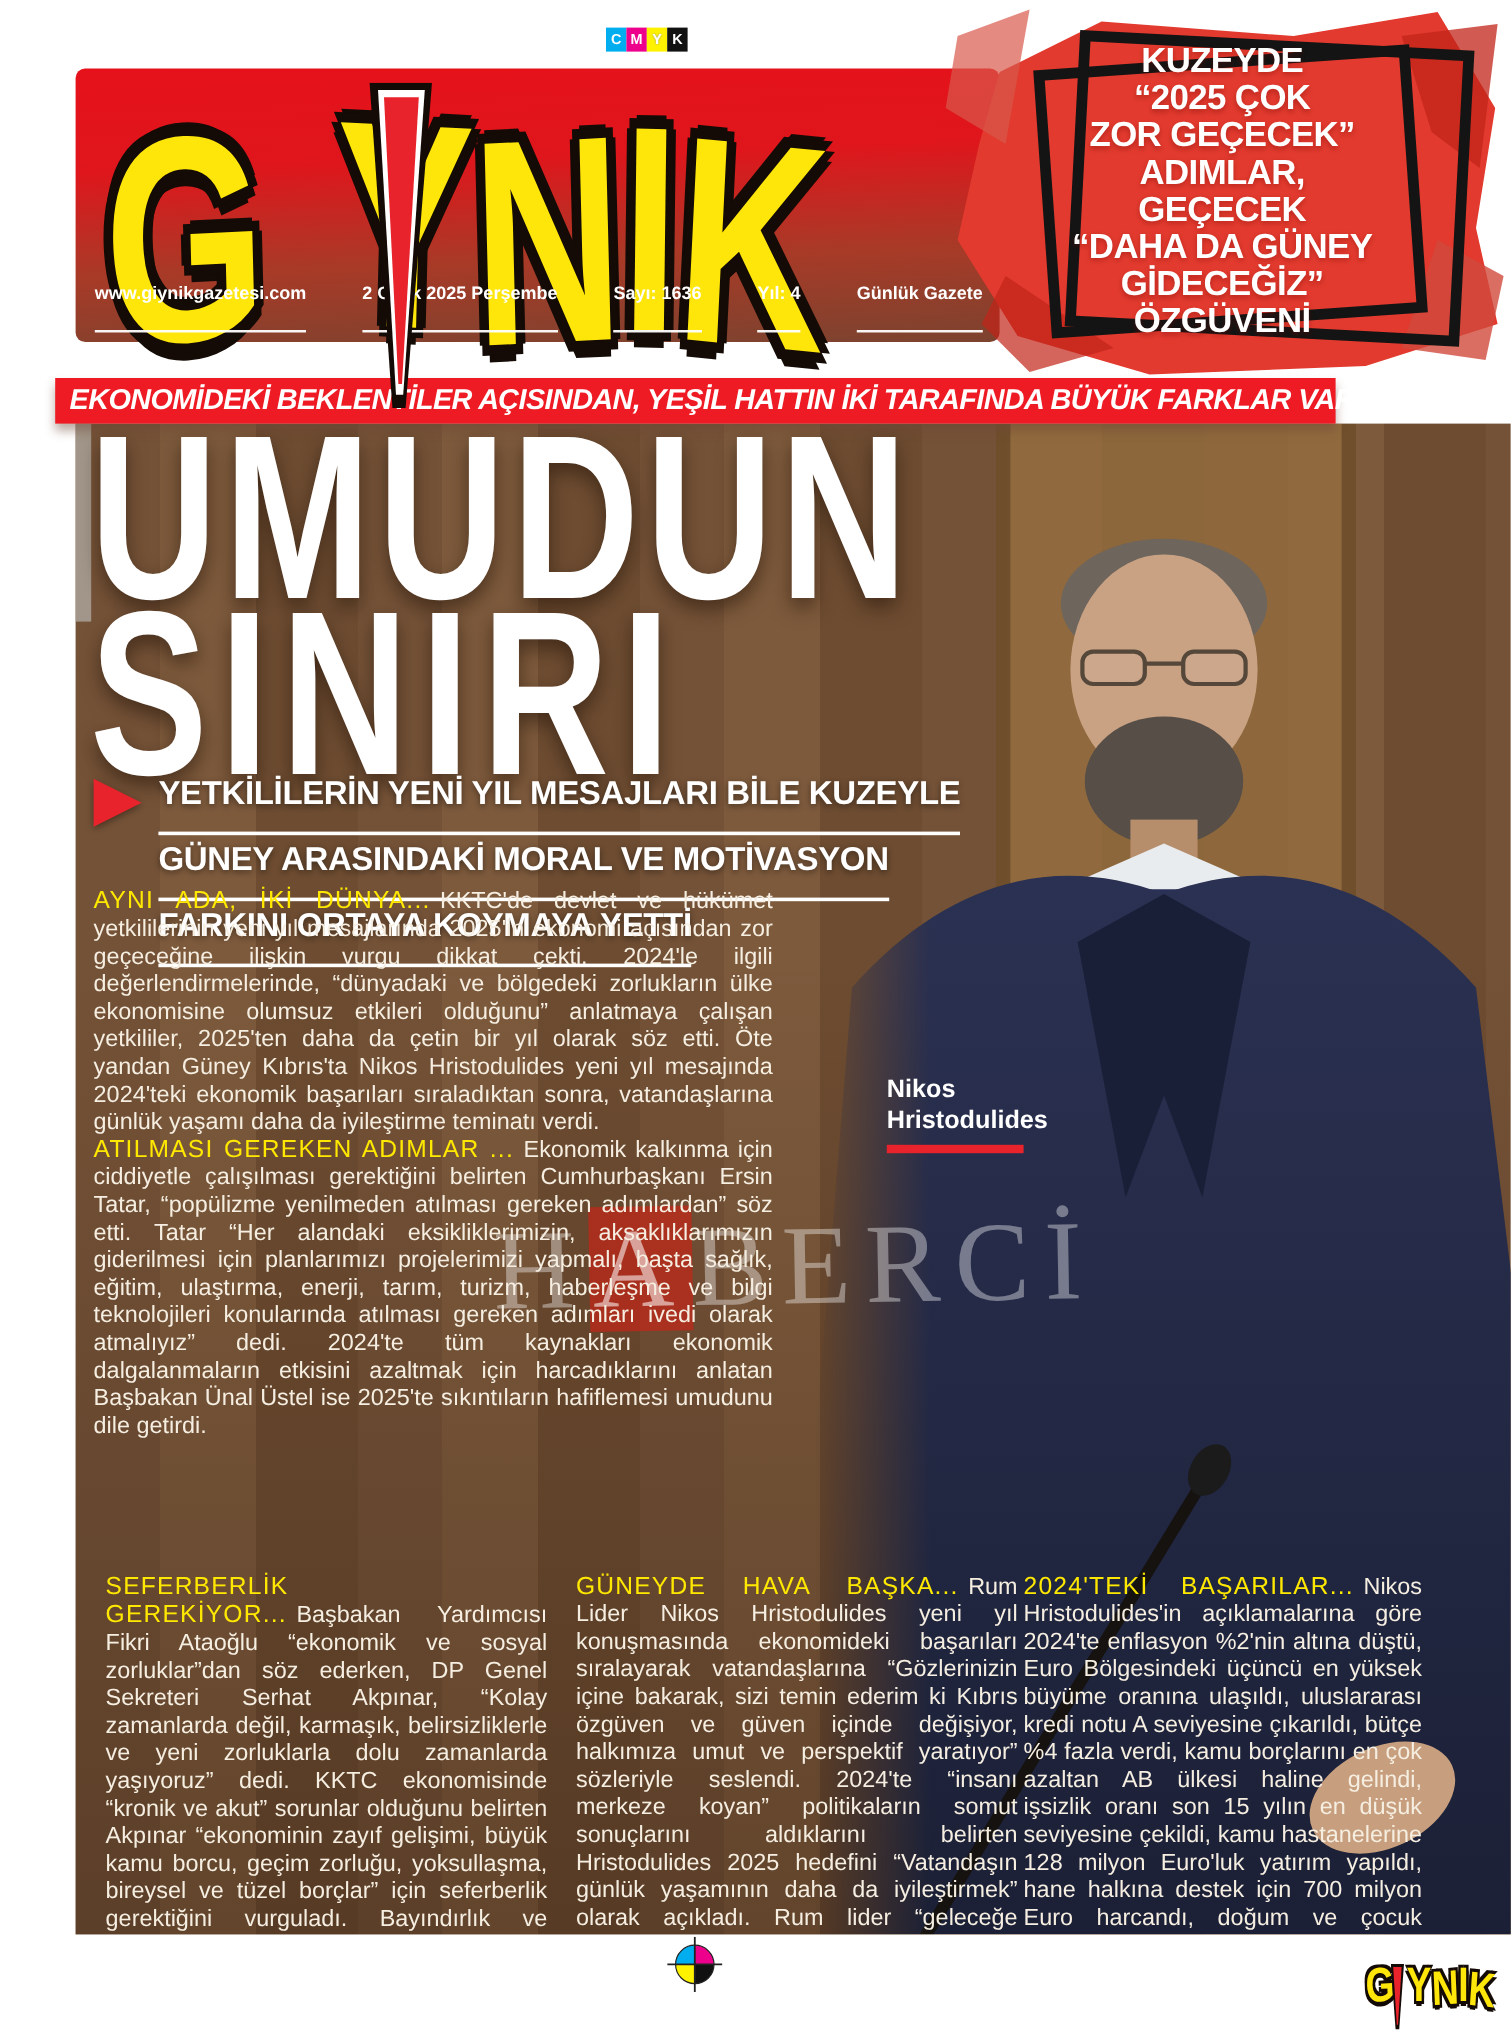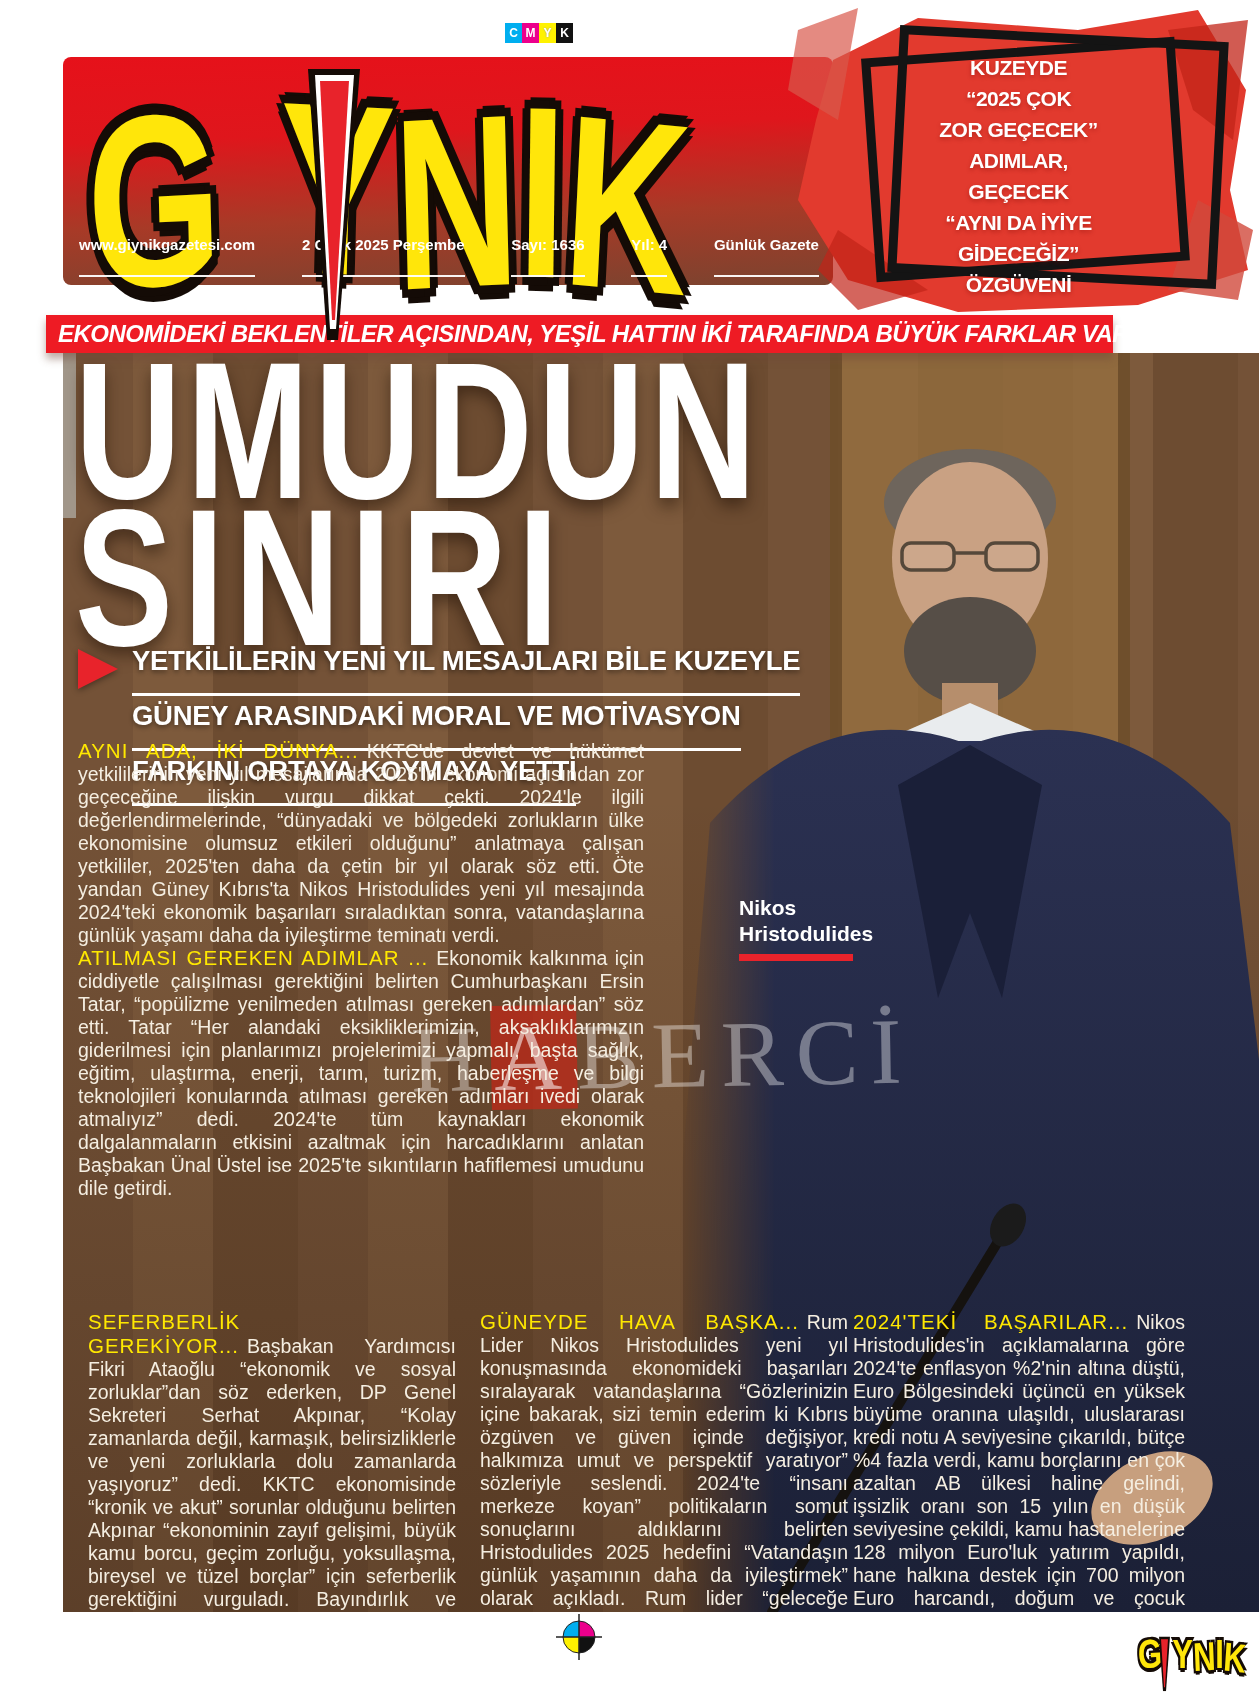--- a/index.html
+++ b/index.html
@@ -11,22 +11,22 @@
   .cmyk-label span{width:17px;height:20px;font-size:12px;font-weight:bold;color:#fff;
                    display:flex;align-items:center;justify-content:center;}
   .cmyk-label .c{background:#00aeef;}
   .cmyk-label .m{background:#ec008c;}
   .cmyk-label .y{background:#fff200;color:#fff;text-shadow:0 0 2px #999;}
   .cmyk-label .k{background:#111;}
 
   
   .splash{position:absolute;left:778px;top:0;width:481px;height:318px;z-index:5;}
   .splash svg{position:absolute;inset:0;}
-  .splash-text{position:absolute;inset:0;padding-top:52px;text-align:center;
-               font-weight:bold;font-size:21px;line-height:31px;color:#fff;
+  .splash-text{position:absolute;inset:0;padding-top:36px;text-align:center;
+               font-weight:bold;font-size:29px;line-height:31px;color:#fff;
                text-shadow:0 2px 4px rgba(120,10,5,.4);letter-spacing:-.5px;}
 
   
   .masthead{position:absolute;left:63px;top:57px;width:770px;height:228px;border-radius:8px;
             background:linear-gradient(178deg,#e6111a 0%,#df161c 34%,#a83a27 68%,#7c432f 100%);
             z-index:2;}
   .logo{position:absolute;left:24px;top:4px;display:flex;align-items:flex-start;
         transform:scale(1.0,1.42);transform-origin:top left;
         font-size:172px;font-weight:bold;color:#ffe60a;line-height:1.05;
         text-shadow:-6px -6px 0 #140b06,6px -6px 0 #140b06,-6px 6px 0 #140b06,6px 6px 0 #140b06,
@@ -128,21 +128,21 @@
       <polygon points="420,200 475,230 460,300 390,290" fill="#d14a3c" opacity=".8"></polygon>
       <rect x="95" y="52" width="305" height="215" fill="none" stroke="#141414" stroke-width="9" transform="rotate(-4 247 160)"></rect>
       <rect x="120" y="38" width="320" height="238" fill="none" stroke="#141414" stroke-width="9" transform="rotate(3 280 157)"></rect>
     </svg>
     <div class="splash-text">
       <div>KUZEYDE</div>
       <div>“2025 ÇOK</div>
       <div>ZOR GEÇECEK”</div>
       <div>ADIMLAR,</div>
       <div>GEÇECEK</div>
-      <div>“AYNI DA İYİYE</div>
+      <div>“DAHA DA GÜNEY</div>
       <div>GİDECEĞİZ”</div>
       <div>ÖZGÜVENİ</div>
     </div>
   </div>
 
   <div class="masthead">
     <div class="logo">
       <span class="l1">G</span>
       <span class="sp"></span>
       <span class="l2">Y</span>

